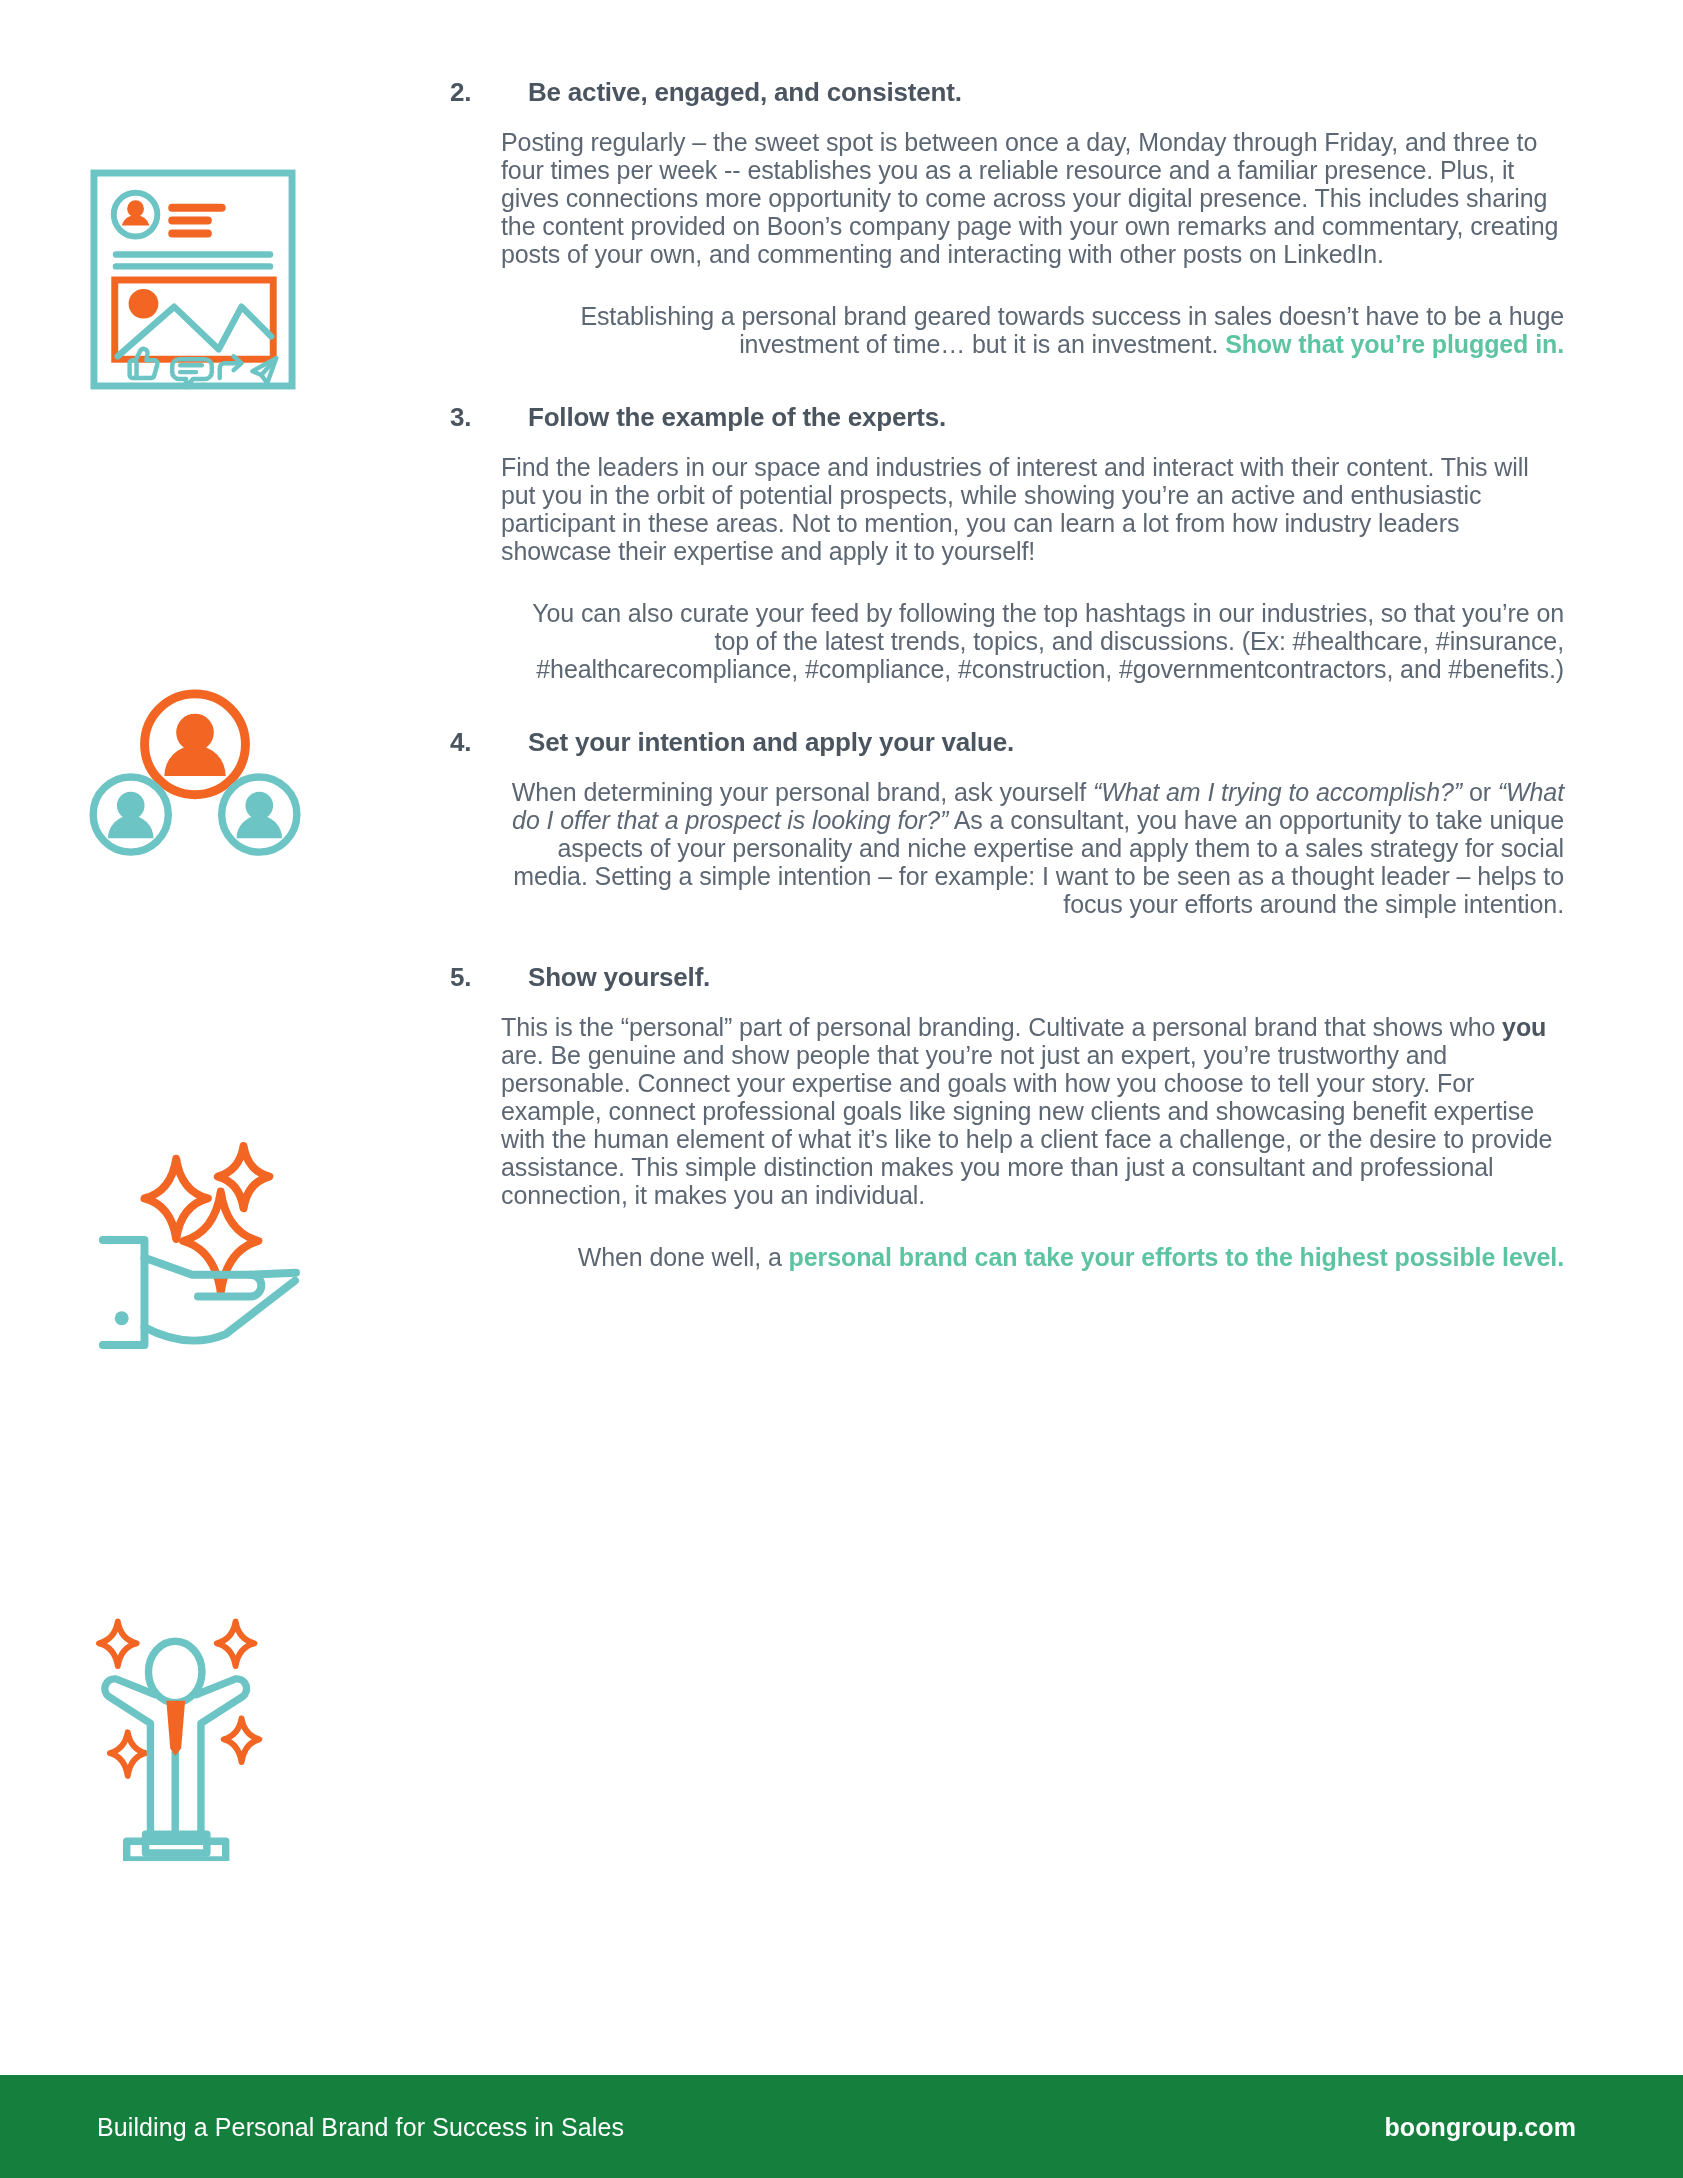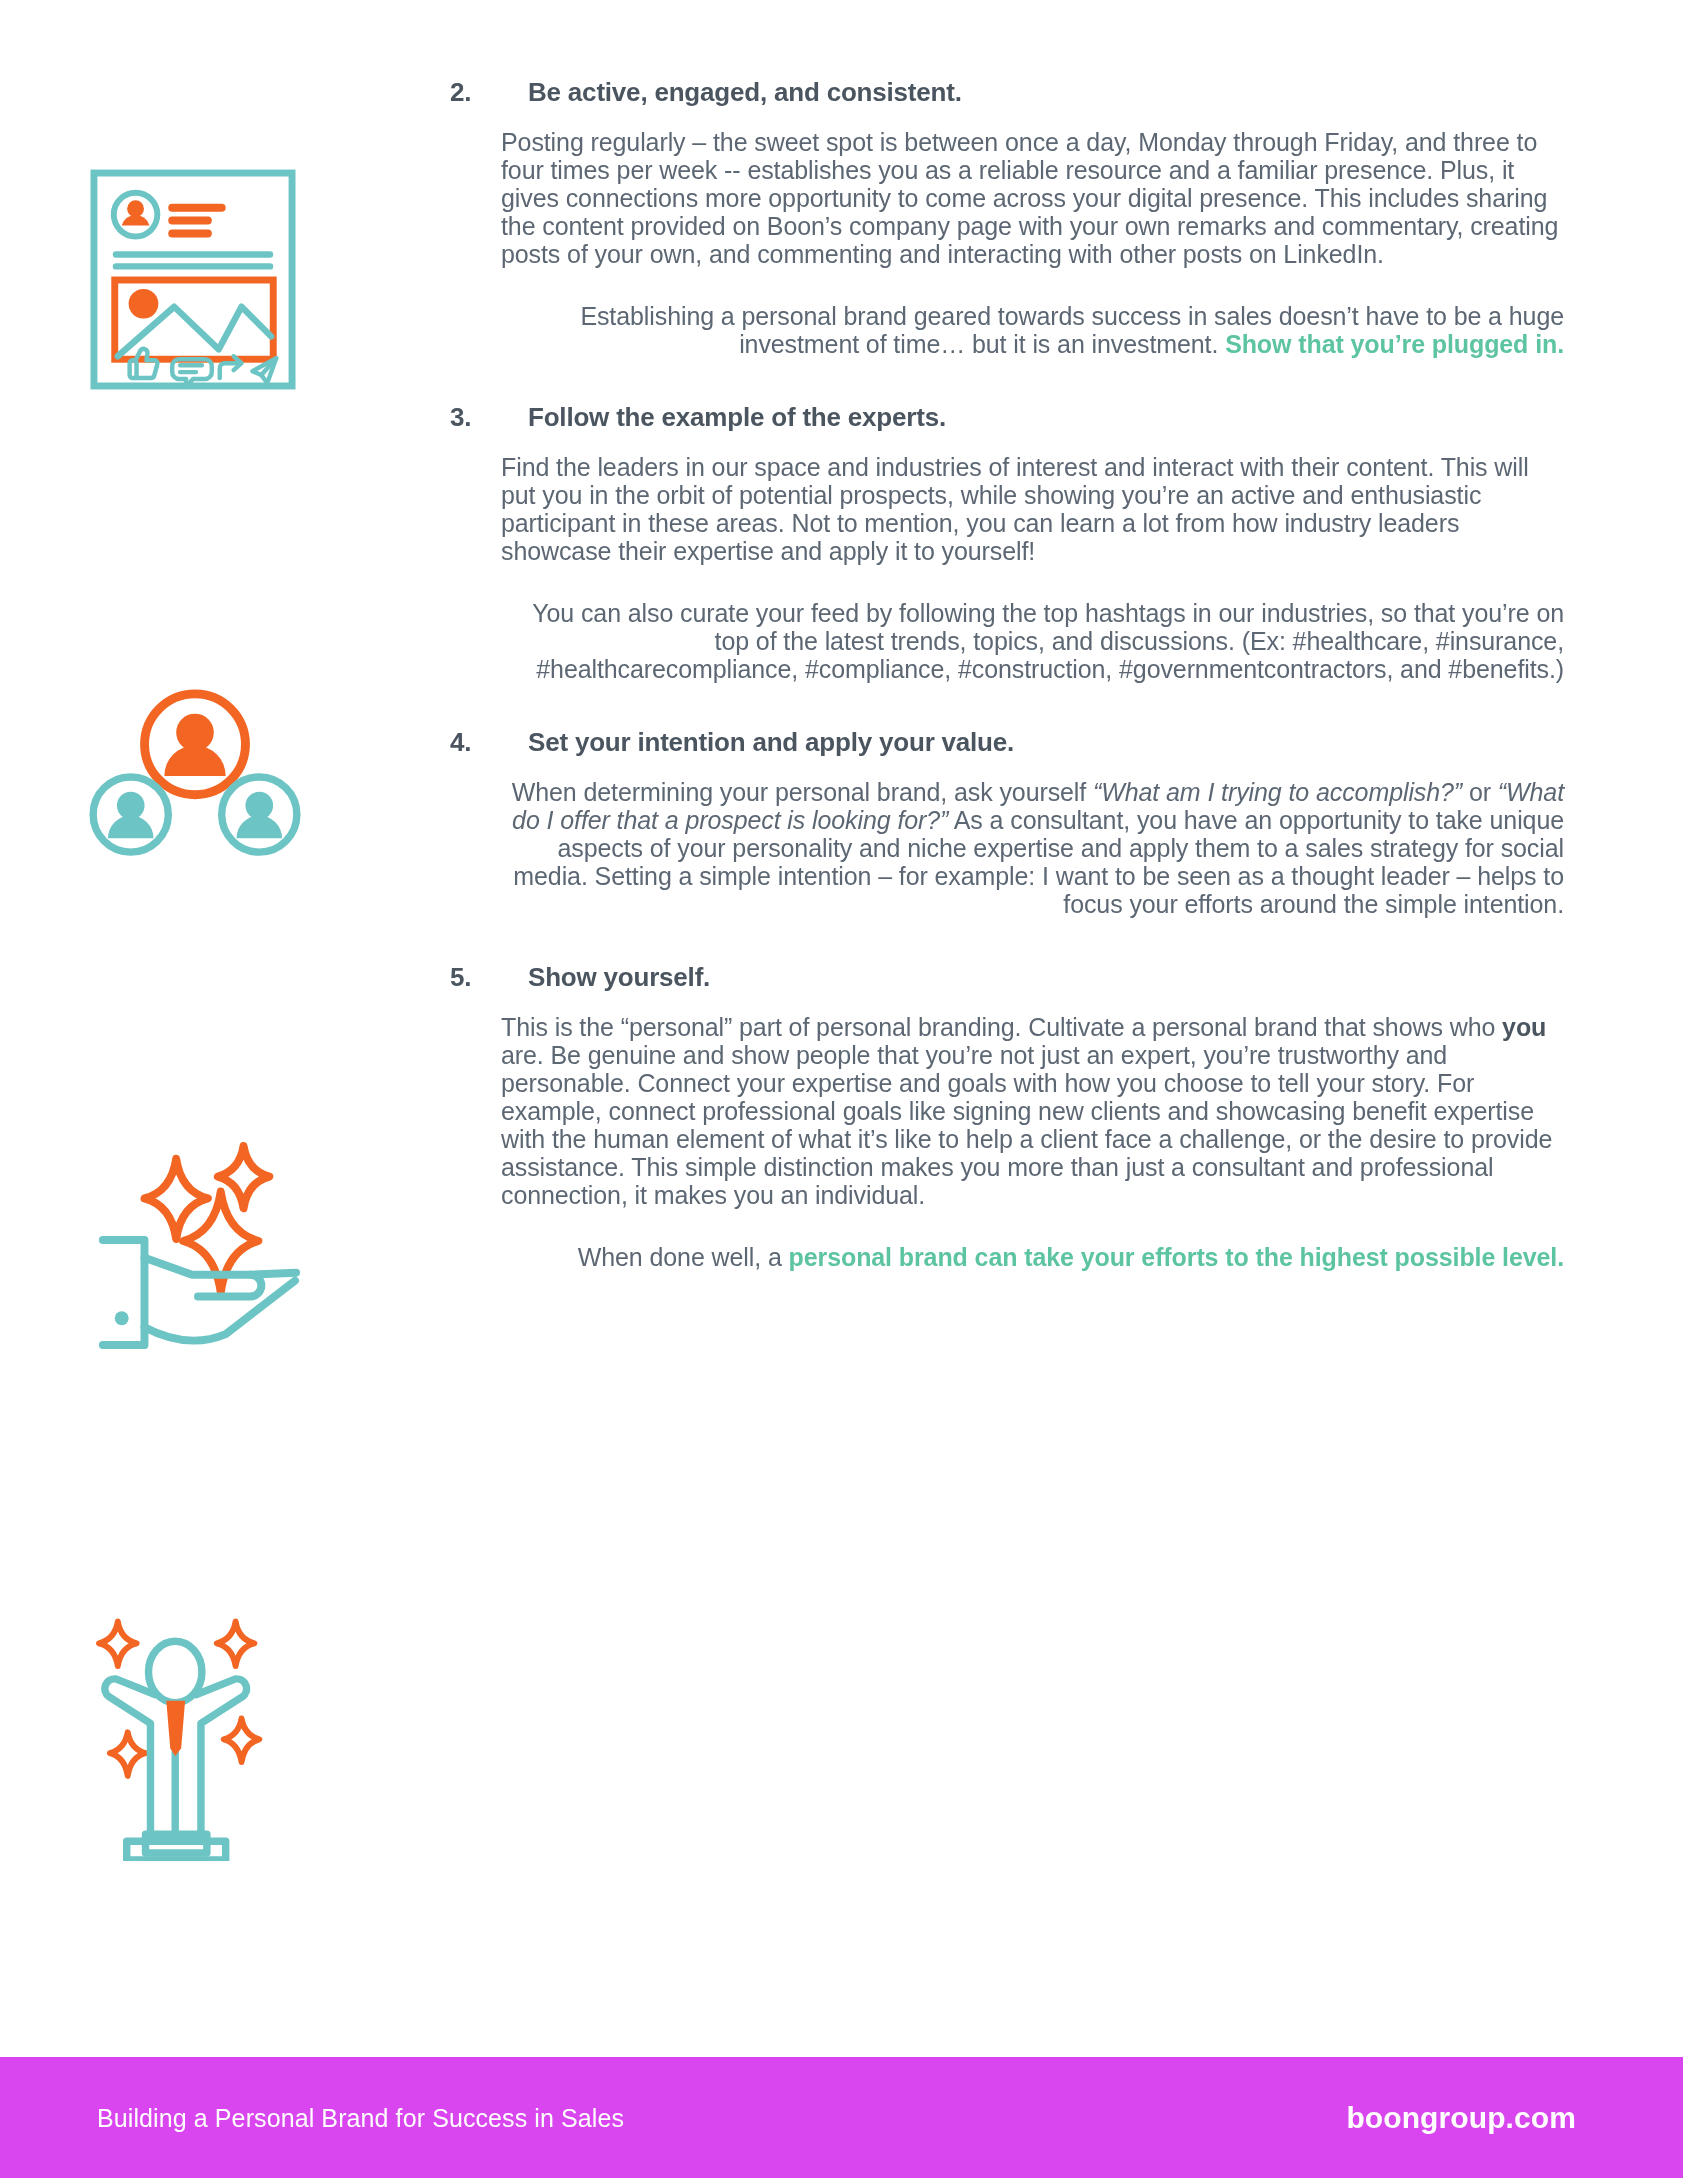--- a/index.html
+++ b/index.html
@@ -69,38 +69,38 @@
   .gap-after-item { height:44px; }
 
   .accent { color:#5cc4a0; font-weight:bold; }
   .em { font-style:italic; }
   .strong { font-weight:bold; color:#4a5560;margin-top:8px; }
 
   
   .footer {
     position:absolute;
     left:0; bottom:0;
-    width:1683px; height:121px;
-    background:#d946ef;
+    width:1683px; height:103px;
+    background:#15803d;
     color:#ffffff;
   }
   .footer-title {
     position:absolute;
     left:97px; top:50%;
     transform:translateY(-50%);
     font-size:25px;
     letter-spacing:0.1px;
     font-weight:400;
     white-space:nowrap;
   }
   .footer-url {
     position:absolute;
     right:107px; top:50%;
     transform:translateY(-50%);
-    font-size:30px;
+    font-size:25px;
     font-weight:bold;
     letter-spacing:0.1px;
     white-space:nowrap;
   }
   svg { display:block; }
 </style>
 </head>
 <body>
 
 <div class="page">

